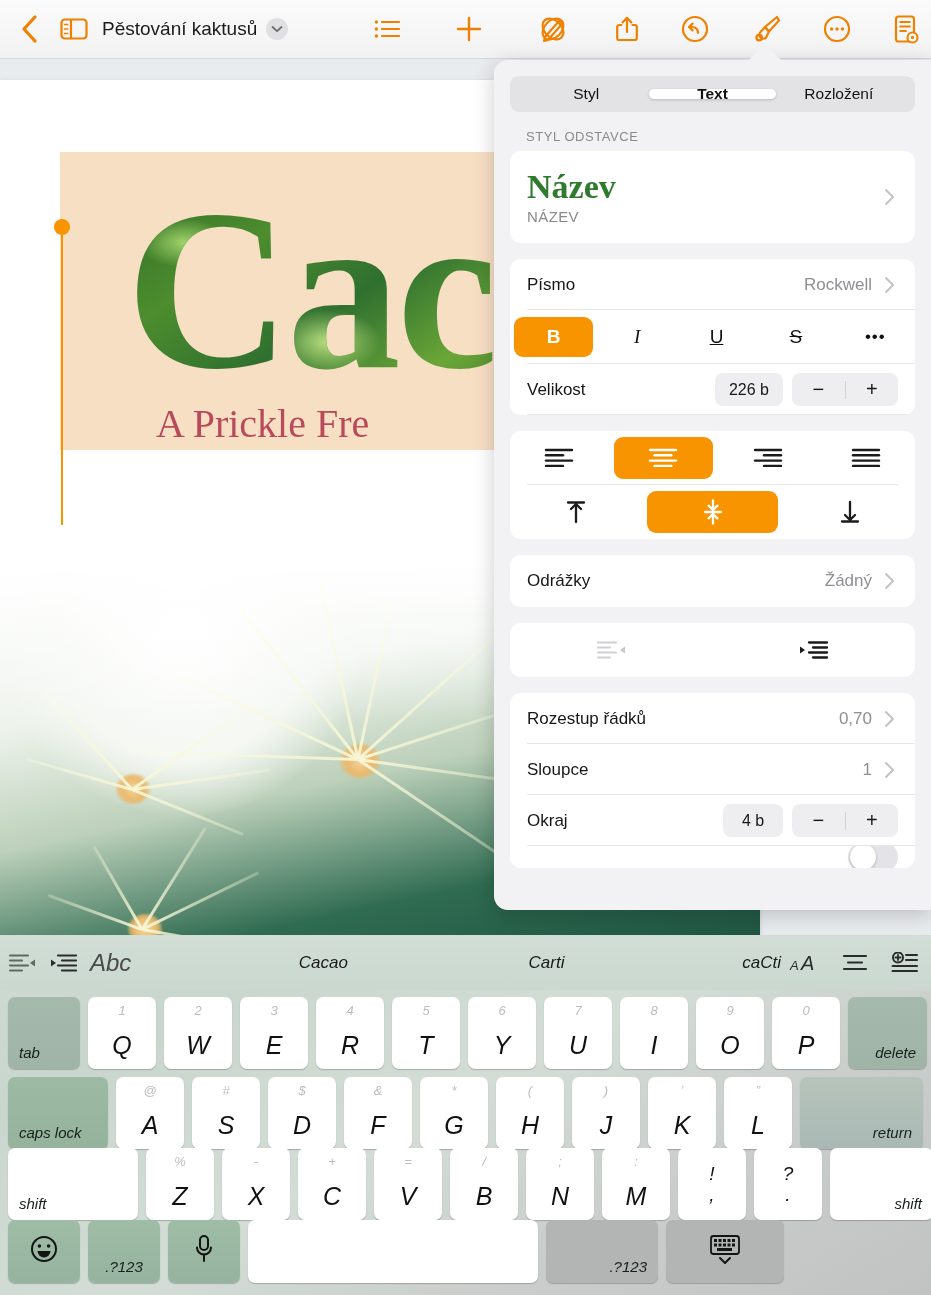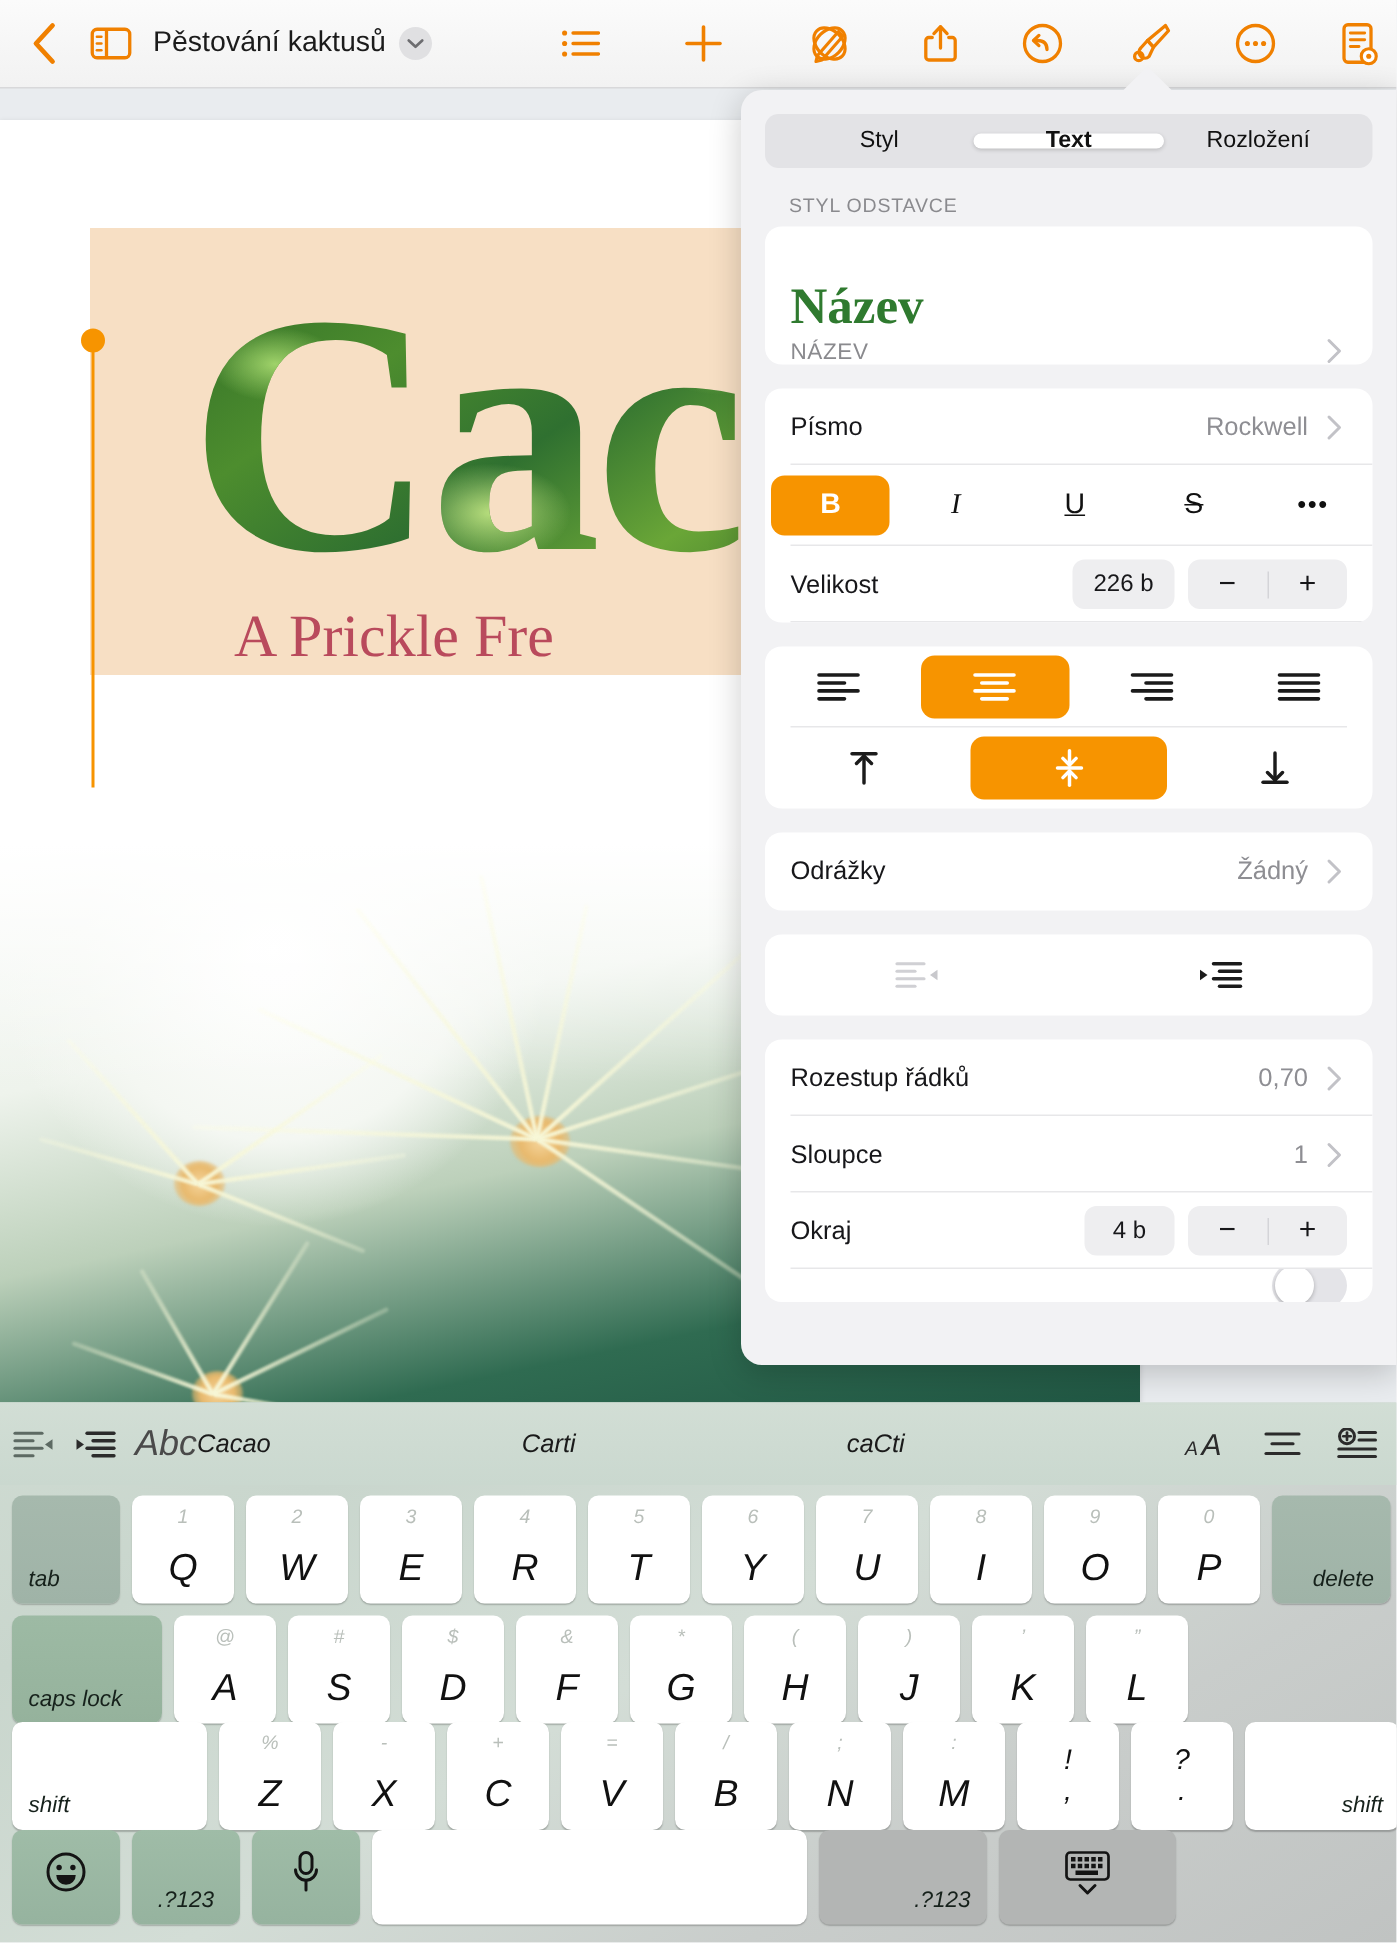--- a/index.html
+++ b/index.html
@@ -111,21 +111,21 @@
   .card + .spacer{height:14px;}
   .row{
     display:flex;align-items:center;height:51px;padding:0 17px;box-sizing:border-box;
     position:relative;
   }
   .row .hr{position:absolute;left:17px;right:0;bottom:0;height:1px;background:#e7e7e9;}
   .row-label{font-size:17px;color:#17171a;}
   .row-val{margin-left:auto;font-size:17px;color:#8e8e93;}
   .chev{width:17px;margin-left:9px;color:#c2c2c7;display:flex;align-items:center;justify-content:center;}
   
-  #para-card{height:92px;display:flex;align-items:flex-end;padding:0 17px;box-sizing:border-box;}
+  #para-card{height:92px;display:flex;align-items:center;padding:0 17px;box-sizing:border-box;}
   #para-main{font-family:"Liberation Serif","DejaVu Serif",serif;font-weight:700;font-size:34px;color:#2f7a2f;line-height:36px;}
   #para-sub{font-size:15px;color:#8a8a8e;margin-top:3px;letter-spacing:.4px;}
   
   #bius{display:flex;height:54px;align-items:center;position:relative;}
   #bius .hr{position:absolute;left:17px;right:0;bottom:0;height:1px;background:#e7e7e9;}
   .bius-btn{
     flex:1;display:flex;align-items:center;justify-content:center;height:40px;
     font-size:19px;color:#111;
   }
   .bius-btn.on{background:#f79400;color:#fff;border-radius:9px;margin:0 4px;font-weight:700;}
@@ -169,21 +169,21 @@
     font-style:italic;
   }
   #kb-bar{
     position:absolute;left:0;top:0;width:931px;height:55px;
     display:flex;align-items:center;
     background:linear-gradient(#d2ded5,#cad8cf);
   }
   .kb-bar-icon{display:flex;align-items:center;justify-content:center;color:#2b2b2b;}
   #kb-sug{flex:1;display:flex;align-items:center;height:100%;}
   .sug{
-    flex:1;text-align:left;font-size:17px;color:#1a1a1a;position:relative;
+    flex:1;text-align:right;font-size:17px;color:#1a1a1a;position:relative;
   }
   .sug + .sug::before{
     content:"";position:absolute;left:0;top:12px;bottom:12px;width:1px;background:rgba(0,0,0,.16);
   }
   .krow{position:absolute;left:0;display:flex;align-items:flex-start;}
   .key{
     background:#fff;border-radius:7px;position:relative;
     box-shadow:0 1px 1px rgba(0,0,0,.22);
     display:flex;align-items:flex-end;justify-content:center;
     font-size:25px;color:#111;box-sizing:border-box;
@@ -684,20 +684,23 @@
         <span class="glyph">J</span>
       </div>
     <div class="key" style="width:68px;height:72px;">
         <span class="alt">’</span>
         <span class="glyph">K</span>
       </div>
     <div class="key" style="width:68px;height:72px;">
         <span class="alt">”</span>
         <span class="glyph">L</span>
       </div>
+    <div class="key dark2 modlabel" style="width:123px;height:72px;">
+      <span class="lbl right">return</span>
+    </div>
   </div>
 
   <div class="krow" style="top:213px;left:8px;gap:8px;">
     <div class="key modlabel" style="width:130px;height:72px;">
       <span class="lbl left">shift</span>
     </div>
     <div class="key" style="width:68px;height:72px;">
         <span class="alt">%</span>
         <span class="glyph">Z</span>
       </div>

